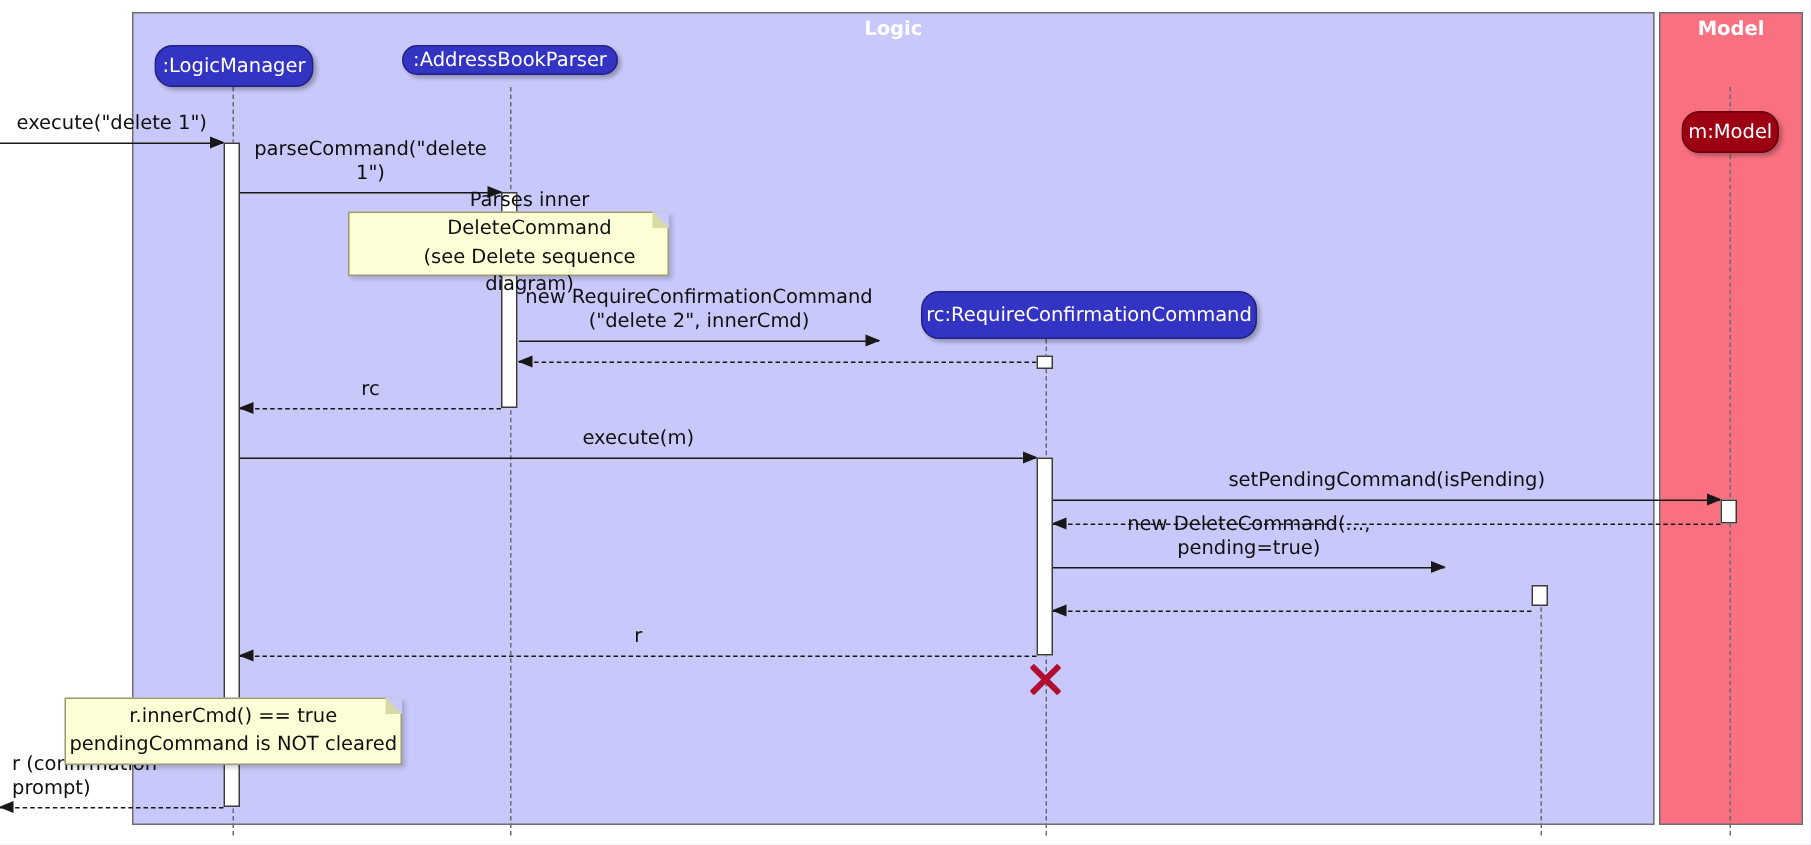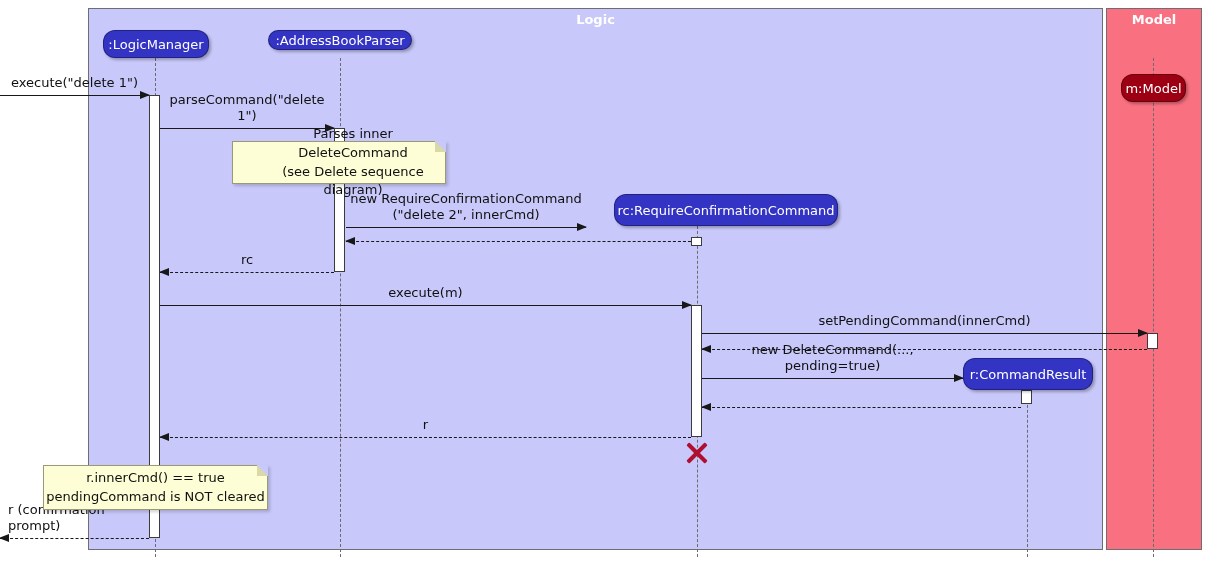--- a/index.html
+++ b/index.html
@@ -118,21 +118,21 @@
 
   <div class="msg" style="left:160px; top:305px; width:531px;">
     <div class="line"></div>
     <div class="head-r"></div>
     <div class="lbl">execute(m)</div>
   </div>
 
   <div class="msg" style="left:702px; top:333px; width:445px;">
     <div class="line"></div>
     <div class="head-r"></div>
-    <div class="lbl">setPendingCommand(innerCmd)</div>
+    <div class="lbl">setPendingCommand(isPending)</div>
   </div>
 
   <div class="msg" style="left:702px; top:349px; width:445px;">
     <div class="line dashed"></div>
     <div class="head-l"></div>
   </div>
 
   <div class="msg" style="left:702px; top:378px; width:261px;">
     <div class="line"></div>
     <div class="head-r"></div>
@@ -165,23 +165,20 @@
 
   <div class="participant participant-logic" style="left:103px; top:30px; width:106px; height:28px;">
     <span>:LogicManager</span>
   </div>
   <div class="participant participant-logic" style="left:268px; top:30px; width:144px; height:20px;">
     <span>:AddressBookParser</span>
   </div>
   <div class="participant participant-logic" style="left:586px; top:194px; width:224px; height:32px;margin-left:28px;">
     <span>rc:RequireConfirmationCommand</span>
   </div>
-  <div class="participant participant-logic" style="left:963px; top:358px; width:130px; height:32px;">
-    <span>r:CommandResult</span>
-  </div>
   <div class="participant participant-model" style="left:1121px; top:30px; width:65px; height:28px;margin-top:44px;">
     <span>m:Model</span>
   </div>
 
   <div class="note" style="left:232px; top:141px; width:214px; height:43px;padding-left:28px;">
     <i class="fold"></i>
     <span>Parses inner DeleteCommand
 (see Delete sequence diagram)</span>
   </div>
   <div class="note" style="left:43px; top:465px; width:225px; height:45px;">

